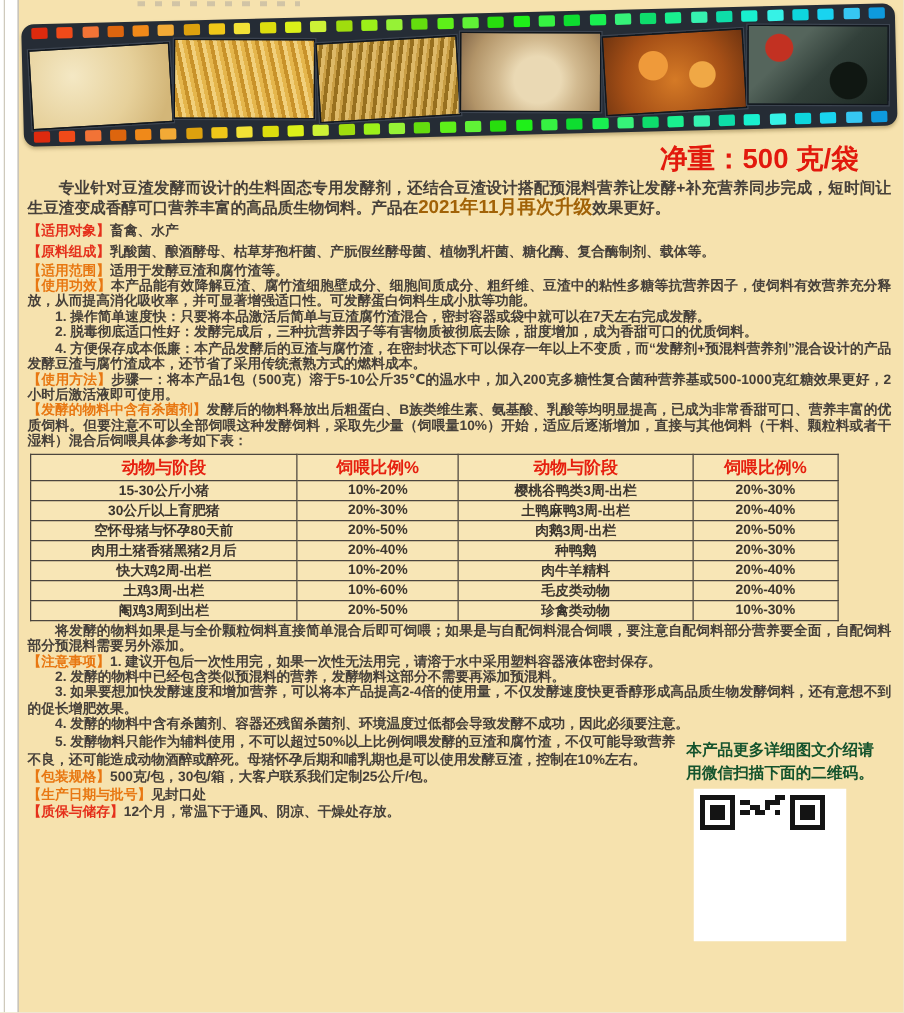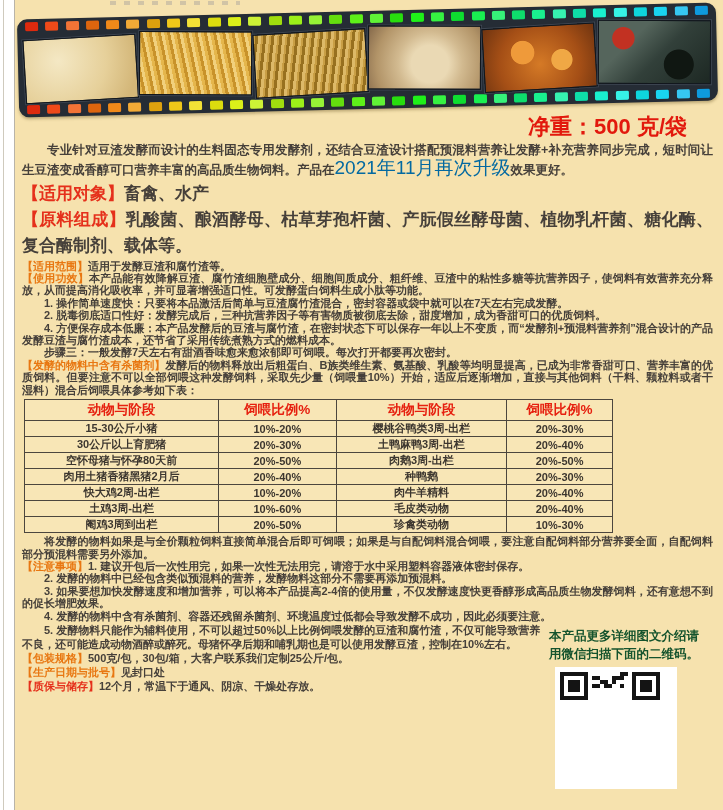--- a/index.html
+++ b/index.html
@@ -39,30 +39,30 @@
                  radial-gradient(circle at 50% 60%,#d57a26,#a54f16 60%,#6f3410);}
   .ph6{background:radial-gradient(circle at 22% 28%,#c23122 0 11%,transparent 12%),
                  radial-gradient(circle at 72% 70%,#101712 0 16%,transparent 17%),
                  linear-gradient(135deg,#55655c 0 30%,#32403a 55%,#1d2823);}
 
   .net-weight{text-align:right;padding:3px 26px 1px 0;font-size:22px;font-weight:bold;color:#e2190d;}
 
   
   .para{margin:0;font-size:11px;font-weight:bold;line-height:1.13;text-align:justify;}
   .para.indent{text-indent:22px;}
-  .para.roomy{line-height:1.55;font-size:17px;}
+  .para.roomy{line-height:1.55;font-size:11px;}
   .para.intro{font-size:12.5px;line-height:1.22;text-indent:25px;margin-bottom:2px;}
   .lab{font-weight:bold;}
   .lab.red{color:#e5301b;}
   .lab.org{color:#e87711;}
-  .hl{font-size:19px;color:#0369a1;font-weight:normal;line-height:1;}
+  .hl{font-size:15px;color:#a16207;font-weight:bold;line-height:1;}
   .red{color:#e02a12;}
 
   
-  table.feed{border-collapse:collapse;width:589px;margin:3px 0 2px 2px;background:#f8e6b6;}
+  table.feed{border-collapse:collapse;width:647px;margin:3px 0 2px 2px;background:#f8e6b6;}
   table.feed th,table.feed td{border:1px solid #4c463e;text-align:center;padding:0;}
   table.feed th{font-size:13.5px;color:#e6200f;height:20px;}
   table.feed td{font-size:11px;font-weight:bold;color:#3c362f;height:14.6px;}
 
   
   .bottom{display:flex;margin-top:1px;}
   .bcol-left{flex:1;min-width:0;}
   .bcol-left .para{line-height:1.28;text-align:left;}
   .bcol-right{width:162px;flex:0 0 162px;padding:2px 2px 0 4px;}
   .qr-note{font-size:12.5px;font-weight:bold;color:#14532d;line-height:1.45;margin:2px 0 4px 0;}
@@ -168,21 +168,21 @@
 
     <div id="flow1">
         <p class="para intro"><span>专业针对豆渣发酵而设计的生料固态专用发酵剂，还结合豆渣设计搭配预混料营养让发酵+补充营养同步完成，短时间让生豆渣变成香醇可口营养丰富的高品质生物饲料。产品在</span><span class="hl">2021年11月再次升级</span><span>效果更好。</span></p>
         <p class="para roomy"><span class="lab red">【适用对象】</span><span>畜禽、水产</span></p>
         <p class="para roomy"><span class="lab red">【原料组成】</span><span>乳酸菌、酿酒酵母、枯草芽孢杆菌、产朊假丝酵母菌、植物乳杆菌、糖化酶、复合酶制剂、载体等。</span></p>
         <p class="para "><span class="lab org">【适用范围】</span><span>适用于发酵豆渣和腐竹渣等。</span></p>
         <p class="para "><span class="lab org">【使用功效】</span><span>本产品能有效降解豆渣、腐竹渣细胞壁成分、细胞间质成分、粗纤维、豆渣中的粘性多糖等抗营养因子，使饲料有效营养充分释放，从而提高消化吸收率，并可显著增强适口性。可发酵蛋白饲料生成小肽等功能。</span></p>
         <p class="para indent"><span>1. 操作简单速度快：只要将本品激活后简单与豆渣腐竹渣混合，密封容器或袋中就可以在7天左右完成发酵。</span></p>
         <p class="para indent"><span>2. 脱毒彻底适口性好：发酵完成后，三种抗营养因子等有害物质被彻底去除，甜度增加，成为香甜可口的优质饲料。</span></p>
         <p class="para indent"><span>4. 方便保存成本低廉：本产品发酵后的豆渣与腐竹渣，在密封状态下可以保存一年以上不变质，而“发酵剂+预混料营养剂”混合设计的产品发酵豆渣与腐竹渣成本，还节省了采用传统煮熟方式的燃料成本。</span></p>
-        <p class="para indent"><span>步骤三：一般发酵7天左右有甜酒香味愈来愈浓郁即可饲喂。每次打开都要再次密封。</span></p>
+        <p class="para "><span class="lab org">【使用方法】</span><span>步骤一：将本产品1包（500克）溶于5-10公斤35℃的温水中，加入200克多糖性复合菌种营养基或500-1000克红糖效果更好，2小时后激活液即可使用。</span></p>
         <p class="para "><span class="lab org">【发酵的物料中含有杀菌剂】</span><span>发酵后的物料释放出后粗蛋白、B族类维生素、氨基酸、乳酸等均明显提高，已成为非常香甜可口、营养丰富的优质饲料。但要注意不可以全部饲喂这种发酵饲料，采取先少量（饲喂量10%）开始，适应后逐渐增加，直接与其他饲料（干料、颗粒料或者干湿料）混合后饲喂具体参考如下表：</span></p>
       </div>
 
     <table class="feed">
       <colgroup>
           <col style="width:33%">
           <col style="width:20%">
           <col style="width:29%">
           <col style="width:18%">
         </colgroup>

